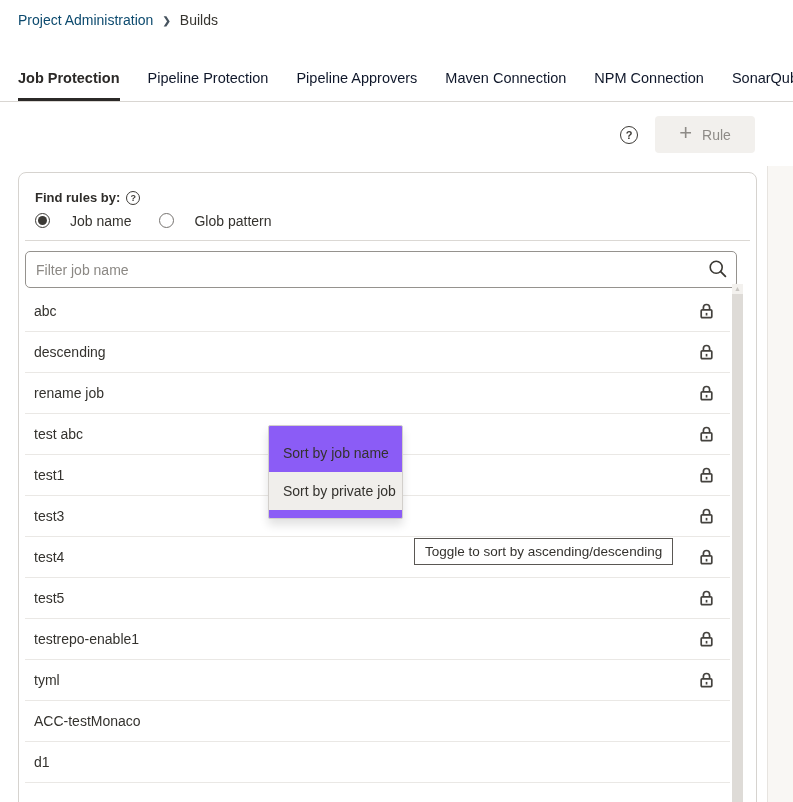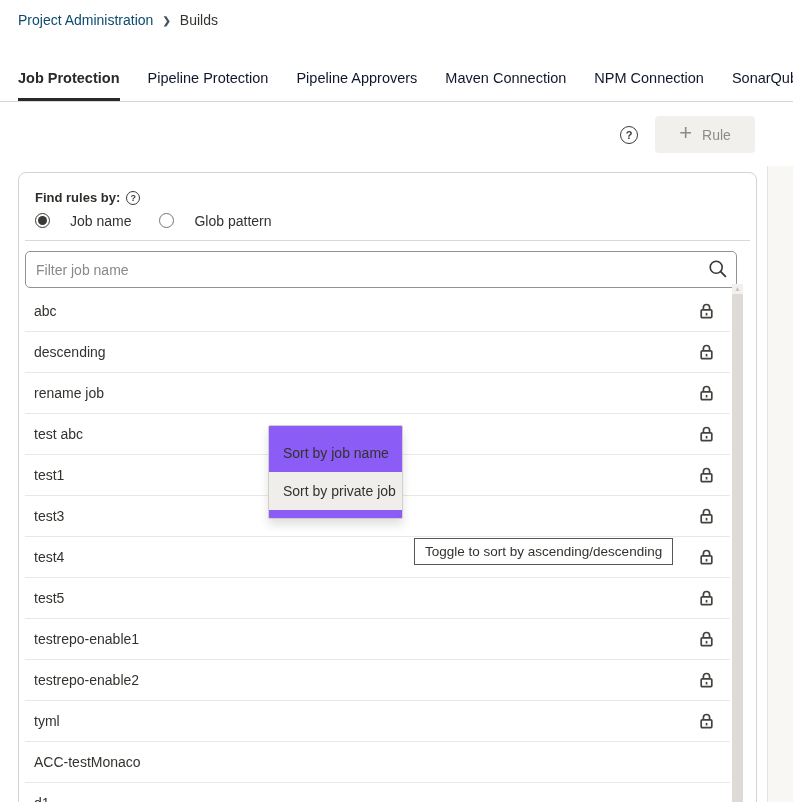--- a/index.html
+++ b/index.html
@@ -232,30 +232,20 @@
         <span>testrepo-enable1</span>
         <span class="lock-wrap">
           <svg width="15" height="16" viewBox="0 0 15 16">
             <path d="M4.4 6.8 V4.6 a3.1 3.1 0 0 1 6.2 0 V6.8" fill="none" stroke="#44423e" stroke-width="1.7"></path>
             <rect x="2.2" y="6.8" width="10.6" height="7.8" rx="1" fill="none" stroke="#44423e" stroke-width="1.7"></rect>
             <rect x="6.7" y="9.9" width="1.7" height="2.6" fill="#44423e"></rect>
           </svg>
         </span>
       </div>
 
-      <div class="job-row">
-        <span>testrepo-enable2</span>
-        <span class="lock-wrap">
-          <svg width="15" height="16" viewBox="0 0 15 16">
-            <path d="M4.4 6.8 V4.6 a3.1 3.1 0 0 1 6.2 0 V6.8" fill="none" stroke="#44423e" stroke-width="1.7"></path>
-            <rect x="2.2" y="6.8" width="10.6" height="7.8" rx="1" fill="none" stroke="#44423e" stroke-width="1.7"></rect>
-            <rect x="6.7" y="9.9" width="1.7" height="2.6" fill="#44423e"></rect>
-          </svg>
-        </span>
-      </div>
 
       <div class="job-row">
         <span>tyml</span>
         <span class="lock-wrap">
           <svg width="15" height="16" viewBox="0 0 15 16">
             <path d="M4.4 6.8 V4.6 a3.1 3.1 0 0 1 6.2 0 V6.8" fill="none" stroke="#44423e" stroke-width="1.7"></path>
             <rect x="2.2" y="6.8" width="10.6" height="7.8" rx="1" fill="none" stroke="#44423e" stroke-width="1.7"></rect>
             <rect x="6.7" y="9.9" width="1.7" height="2.6" fill="#44423e"></rect>
           </svg>
         </span>

